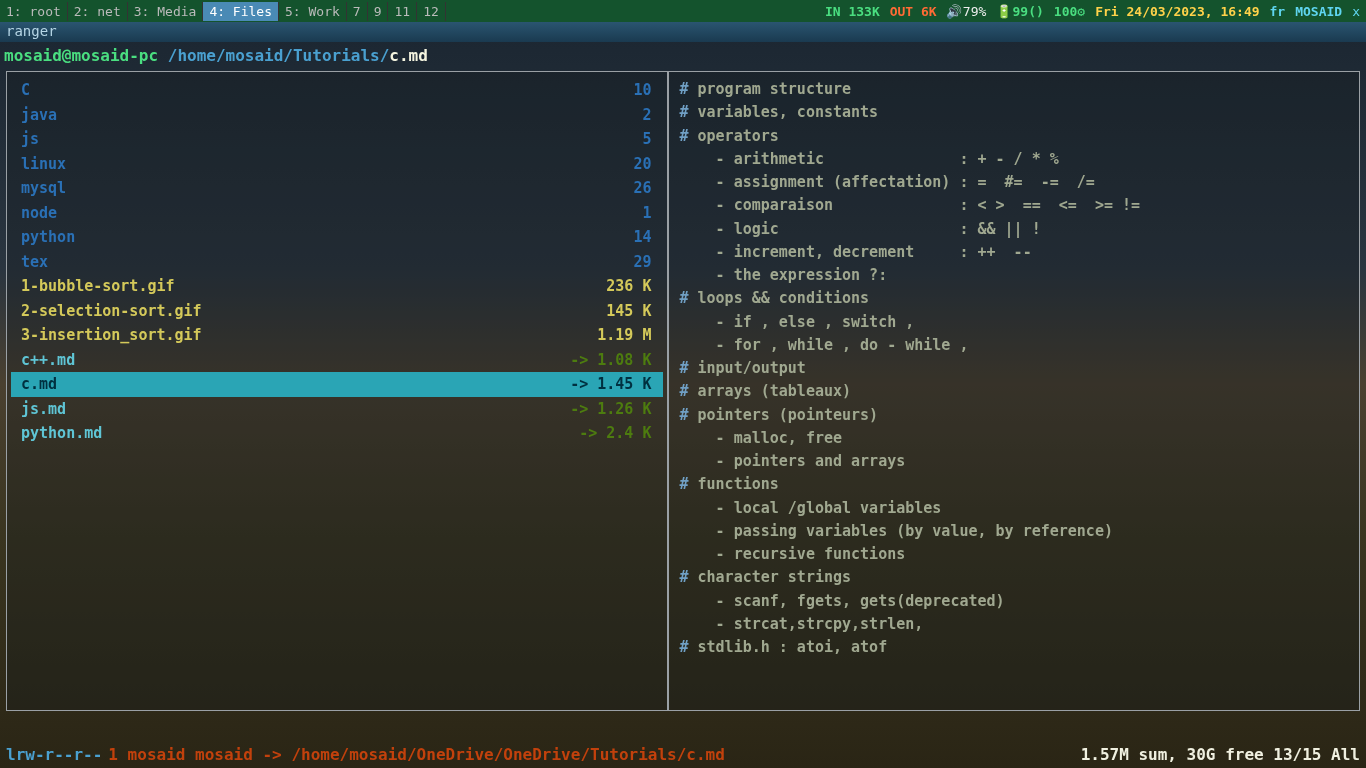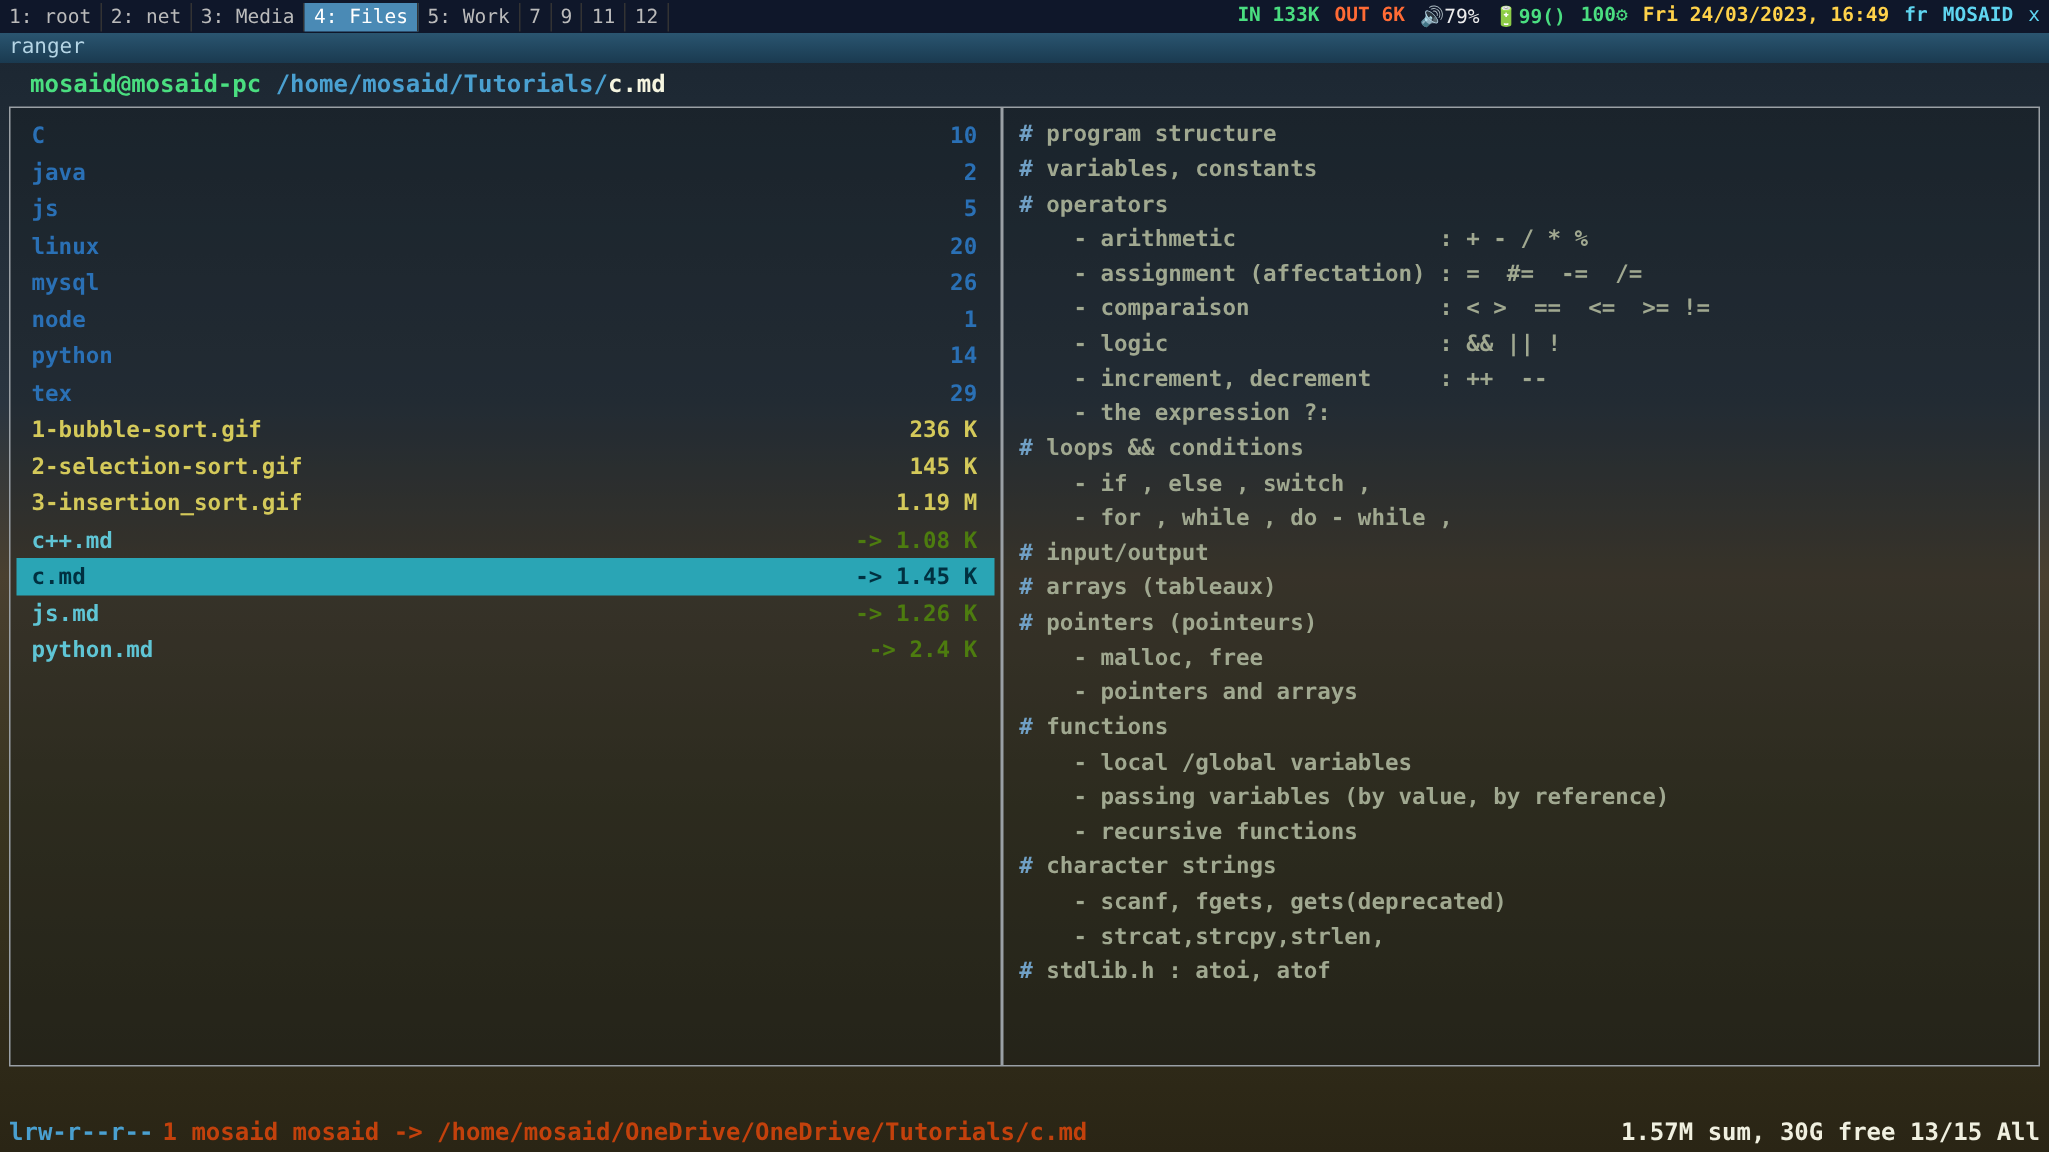--- a/index.html
+++ b/index.html
@@ -9,21 +9,21 @@
       font-family: 'DejaVu Sans Mono', 'Courier New', monospace;
       font-size: 15px;
       background: linear-gradient(to bottom, #1a2530 0%, #2a3540 35%, #4a4030 50%, #3a3520 70%, #2a2515 100%);
       color: #a0a080;
       overflow: hidden;
       position: relative;
     }
     
     .topbar {
       height: 22px;
-      background: #0f172a;
+      background: #14532d;
       display: flex;
       align-items: center;
       font-size: 13px;
       color: #bbb;
     }
     .workspaces { display: flex; }
     .ws {
       padding: 2px 6px;
       border-right: 1px solid #333;
       cursor: pointer;
@@ -47,21 +47,21 @@
     
     .titlebar {
       height: 20px;
       background: linear-gradient(#2a5570, #1a3a50);
       color: #b5d5e5;
       padding: 1px 6px;
       font-size: 14px;
     }
     
     .path-line {
-      padding: 4px 4px 2px 20px;
+      padding: 4px 4px 2px 4px;
       font-size: 16px;
       font-weight: bold;
     }
     .path-user { color: #4ade80; }
     .path-dir { color: #4aa0d0; }
     .path-file { color: #f5f5e0; }
     
     .panes {
       display: flex;
       margin: 4px 6px;

